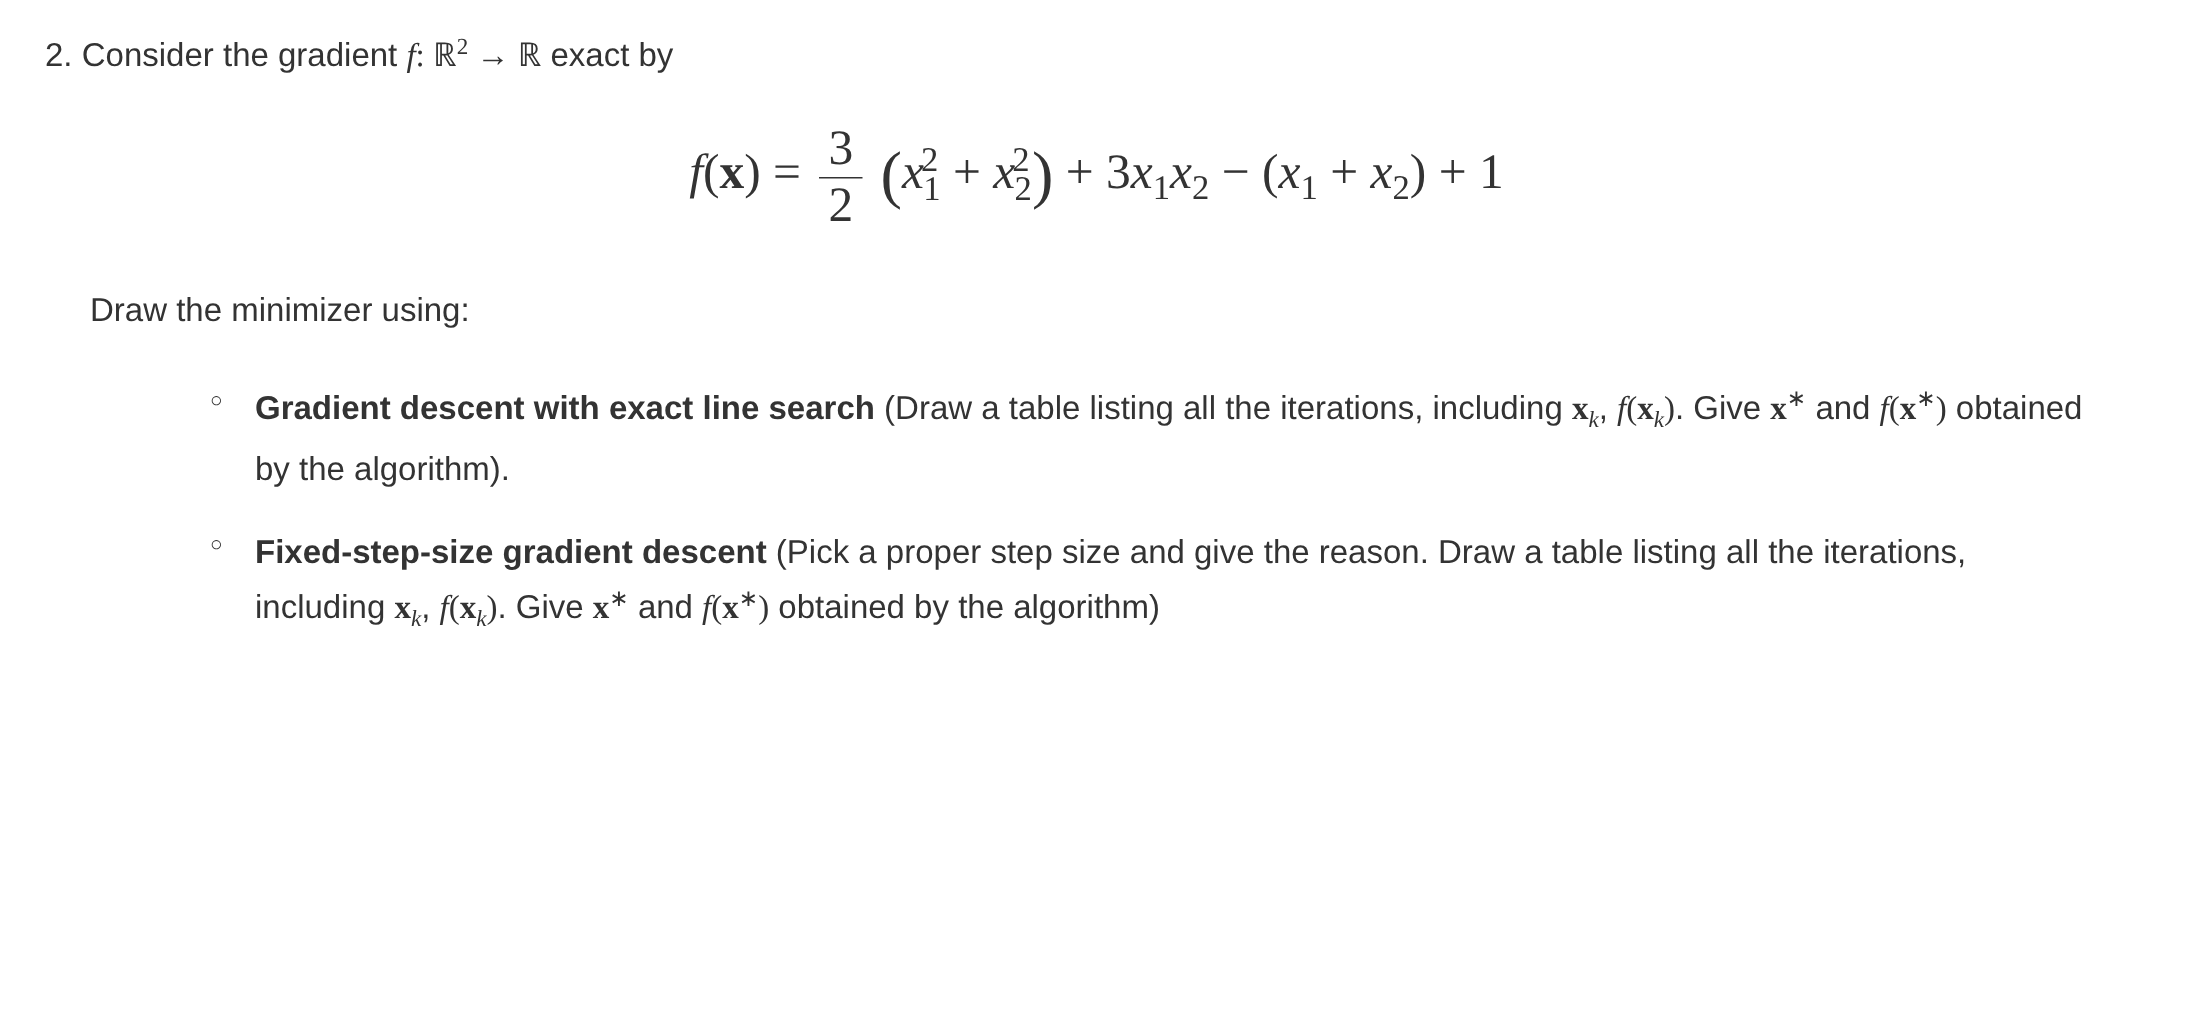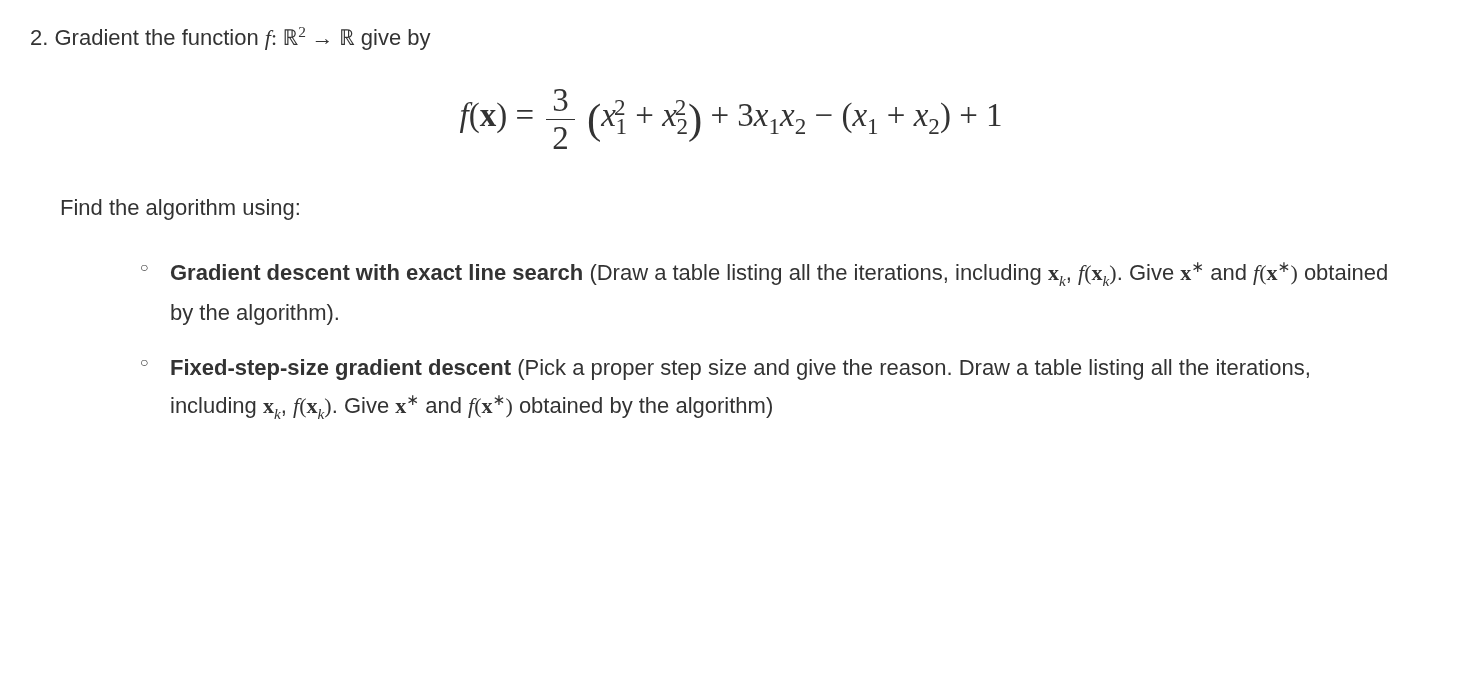--- a/index.html
+++ b/index.html
@@ -99,31 +99,31 @@
       font-weight: bold;
       font-family: 'Cambria Math', 'STIX', Georgia, serif;
       font-style: normal;
     }
   </style>
 </head>
 <body>
 
 <div class="problem-intro">
   <span>2.</span>
-  <span>Gradient the function </span>
+  <span>Consider the gradient </span>
   <span class="math">f</span><span class="math-upright">: </span><span class="blackboard">ℝ</span><span class="sup math-upright">2</span><span class="arrow"> → </span><span class="blackboard">ℝ</span>
-  <span> give by</span>
+  <span> exact by</span>
 </div>
 
 <div class="equation-block">
   <span class="math">f</span><span class="math-upright">(</span><span class="bold-math">x</span><span class="math-upright">)</span><span class="math-upright"> = </span><span class="fraction"><span class="num math-upright">3</span><span class="den math-upright">2</span></span>
   <span class="big-paren math-upright">(</span><span class="math">x</span><span class="sup math-upright" style="margin-left:-2px">2</span><span class="sub math-upright" style="margin-left:-10px">1</span><span class="math-upright"> + </span><span class="math">x</span><span class="sup math-upright" style="margin-left:-2px">2</span><span class="sub math-upright" style="margin-left:-10px">2</span><span class="big-paren math-upright">)</span><span class="math-upright"> + 3</span><span class="math">x</span><span class="sub math-upright">1</span><span class="math">x</span><span class="sub math-upright">2</span><span class="math-upright"> − </span><span class="math-upright">(</span><span class="math">x</span><span class="sub math-upright">1</span><span class="math-upright"> + </span><span class="math">x</span><span class="sub math-upright">2</span><span class="math-upright">)</span><span class="math-upright"> + 1</span>
 </div>
 
-<div class="instruction">Find the algorithm using:</div>
+<div class="instruction">Draw the minimizer using:</div>
 
 <ul class="bullet-list">
   <li>
     <span class="bold">Gradient descent with exact line search</span><span> (Draw a table listing all the iterations, including </span><span class="bold-math">x</span><span class="sub math">k</span><span>, </span><span class="math">f</span><span class="math-upright">(</span><span class="bold-math">x</span><span class="sub math">k</span><span class="math-upright">)</span><span>. Give </span><span class="bold-math">x</span><span class="sup math-upright">∗</span><span> and </span><span class="math">f</span><span class="math-upright">(</span><span class="bold-math">x</span><span class="sup math-upright">∗</span><span class="math-upright">)</span><span> obtained by the algorithm).</span>
   </li>
   <li>
     <span class="bold">Fixed-step-size gradient descent</span><span> (Pick a proper step size and give the reason. Draw a table listing all the iterations, including </span><span class="bold-math">x</span><span class="sub math">k</span><span>, </span><span class="math">f</span><span class="math-upright">(</span><span class="bold-math">x</span><span class="sub math">k</span><span class="math-upright">)</span><span>. Give </span><span class="bold-math">x</span><span class="sup math-upright">∗</span><span> and </span><span class="math">f</span><span class="math-upright">(</span><span class="bold-math">x</span><span class="sup math-upright">∗</span><span class="math-upright">)</span><span> obtained by the algorithm)</span>
   </li>
 </ul>
 

